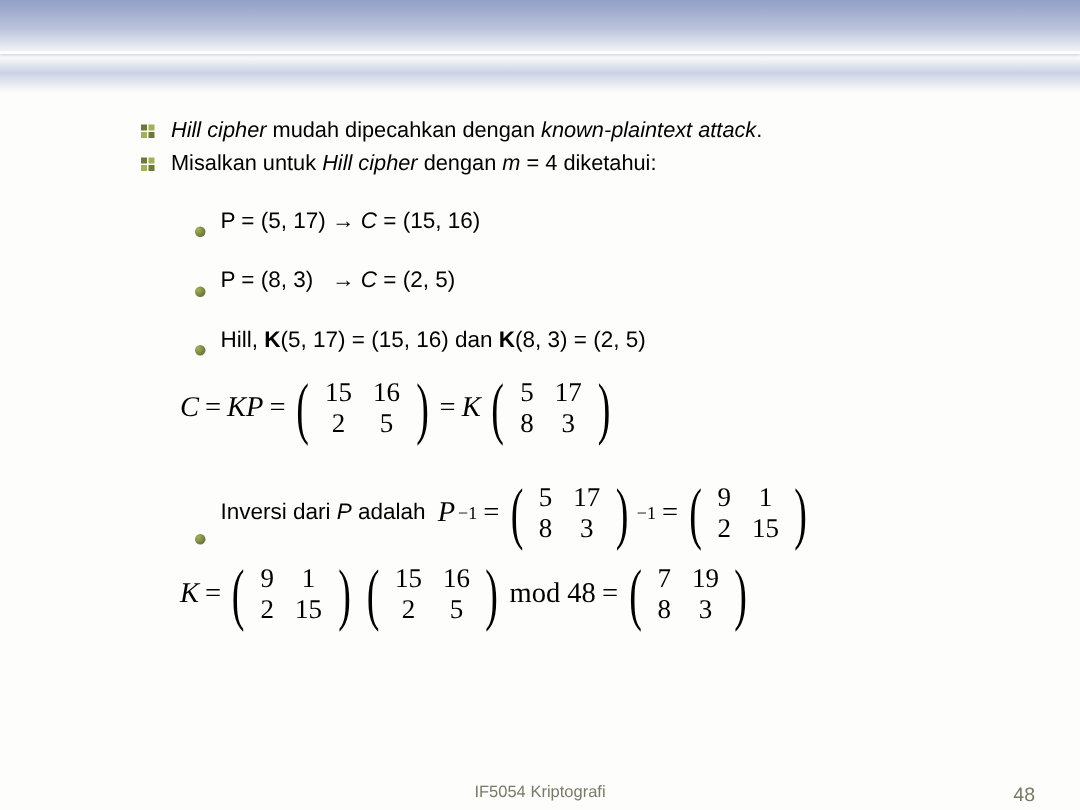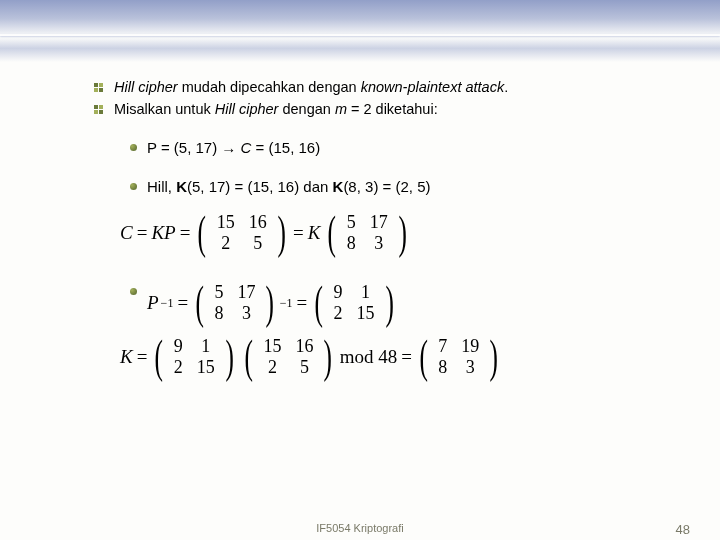--- a/index.html
+++ b/index.html
@@ -35,21 +35,21 @@
   .slide {
     position: absolute;
     top: 78px;
     left: 50px;
     right: 30px;
     font-size: 14.5px;
     color: #000;
     line-height: 1.35;
   }
   .bullet-row { display: flex; align-items: flex-start; margin-bottom: 2px; padding-left: 44px; }
-  .bullet-row.sub { margin-left: 36px; margin-top: 19px; }
+  .bullet-row.sub { margin-left: 36px; margin-top: 19px; align-items: flex-end; }
   .squares {
     width: 10px; height: 10px; flex: 0 0 10px;
     margin-right: 10px; margin-top: 5px;
     position: relative;
   }
   .squares span {
     position: absolute;
     width: 4px; height: 4px;
     background: #6a7a3a;
   }
@@ -147,34 +147,40 @@
   </div>
 
   <div class="bullet-row">
     <div class="squares">
         <span class="s1"></span>
         <span class="s2"></span>
         <span class="s3"></span>
         <span class="s4"></span>
       </div>
     <div class="text">
-      <span>Misalkan untuk </span><span class="it">Hill cipher</span><span> dengan </span><span class="it">m</span><span> = 2 diketahui:</span>
+      <span>Misalkan untuk </span><span class="it">Hill cipher</span><span> dengan </span><span class="it">m</span><span> = 4 diketahui:</span>
     </div>
   </div>
 
   <div class="subgroup">
     <div class="bullet-row sub">
       <div class="dot"></div>
       <div class="text">
         <span>P = (5, 17) </span><span class="arrow">→</span><span class="it"> C</span><span> = (15, 16)</span>
       </div>
     </div>
     <div class="bullet-row sub">
       <div class="dot"></div>
       <div class="text">
+        <span style="white-space:pre">P = (8, 3)   </span><span class="arrow">→</span><span class="it"> C</span><span> = (2, 5)</span>
+      </div>
+    </div>
+    <div class="bullet-row sub">
+      <div class="dot"></div>
+      <div class="text">
         <span>Hill, </span><b>K</b><span>(5, 17) = (15, 16) dan </span><b>K</b><span>(8, 3) = (2, 5)</span>
       </div>
     </div>
   </div>
 
   <div class="eqimg">
     <span>C</span>
     <span class="up">=</span>
     <span>KP</span>
     <span class="up">=</span>
@@ -211,20 +217,23 @@
           </tbody>
         </table>
       <span class="paren">)</span>
     </span>
   </div>
 
   <div class="subgroup2" style="margin-top:28px">
     <div class="bullet-row sub">
       <div class="dot"></div>
       <div class="text" style="display:flex;align-items:center;gap:8px;">
+        <span>
+          <span>Inversi dari </span><span class="it">P</span><span> adalah</span>
+        </span>
         <span class="inline" style="font-family:'Times New Roman',serif;font-size:19px;font-style:italic">
           <span>P</span>
             <span class="supm1">−1</span>
           <span class="up" style="font-style:normal"> = </span>
           <span class="matrix">
             <span class="paren">(</span>
             <table>
                 <tbody>
                   <tr>
                     <td>5</td>

